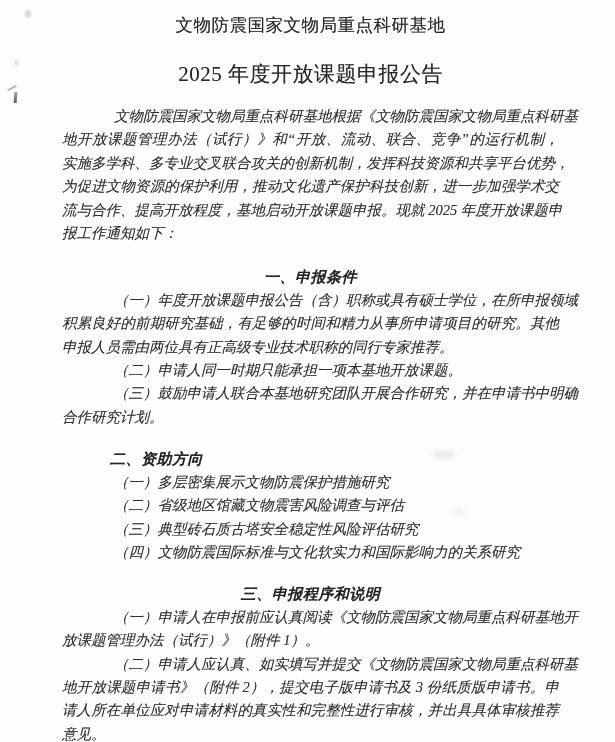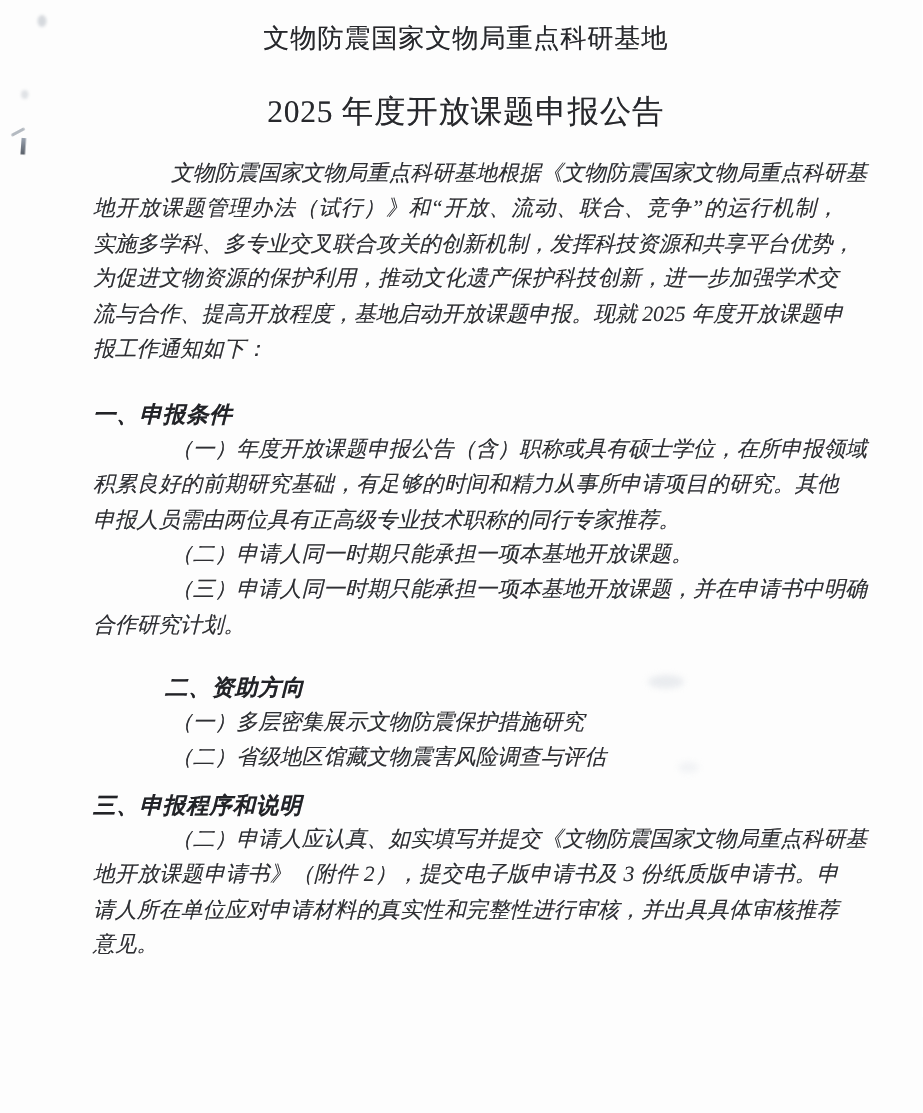--- a/index.html
+++ b/index.html
@@ -47,23 +47,23 @@
   .line.full { text-align: justify; text-align-last: justify; }
   .line.indent { text-indent: 52px; }
   .heading {
     font-family: "Liberation Sans", sans-serif;
     font-weight: bold;
     font-size: 15px;
     line-height: 23.4px;
     color: #222327;
     letter-spacing: 0.5px;
   }
-  .gap-lg { margin-top: 20px; }
+  .gap-lg { margin-top: 20px; text-align: center; }
   .gap-md { margin-top: 18px; margin-left: 48px; }
-  .gap-sm { margin-top: 8px; }
+  .gap-sm { margin-top: 18px; text-align: center; }
   
   .artifact { position: absolute; pointer-events: none; }
   .speck-1 {
     left: 25px; top: 10px; width: 6px; height: 8px;
     background: #b6bcc4; border-radius: 50%;
     filter: blur(1px); opacity: 0.55;
   }
   .speck-2 {
     left: 14px; top: 60px; width: 5px; height: 6px;
     background: #c2c7ce; border-radius: 50%;
@@ -122,31 +122,37 @@
       <div class="heading gap-lg">一、申报条件</div>
       <div class="para">
         <div class="line full indent">（一）年度开放课题申报公告（含）职称或具有硕士学位，在所申报领域</div>
         <div class="line full">积累良好的前期研究基础，有足够的时间和精力从事所申请项目的研究。其他</div>
         <div class="line">申报人员需由两位具有正高级专业技术职称的同行专家推荐。</div>
       </div>
       <div class="para">
         <div class="line indent">（二）申请人同一时期只能承担一项本基地开放课题。</div>
       </div>
       <div class="para">
-        <div class="line full indent">（三）申请人同一时期只能承担一项本基地开放课题，并在申请书中明确</div>
+        <div class="line full indent">（三）鼓励申请人联合本基地研究团队开展合作研究，并在申请书中明确</div>
         <div class="line">合作研究计划。</div>
       </div>
 
       <div class="heading gap-md">二、资助方向</div>
       <div class="para">
         <div class="line indent">（一）多层密集展示文物防震保护措施研究</div>
         <div class="line indent">（二）省级地区馆藏文物震害风险调查与评估</div>
+        <div class="line indent">（三）典型砖石质古塔安全稳定性风险评估研究</div>
+        <div class="line indent">（四）文物防震国际标准与文化软实力和国际影响力的关系研究</div>
       </div>
 
       <div class="heading gap-sm">三、申报程序和说明</div>
+      <div class="para">
+        <div class="line full indent">（一）申请人在申报前应认真阅读《文物防震国家文物局重点科研基地开</div>
+        <div class="line">放课题管理办法（试行）》（附件 1）。</div>
+      </div>
       <div class="para">
         <div class="line full indent">（二）申请人应认真、如实填写并提交《文物防震国家文物局重点科研基</div>
         <div class="line full">地开放课题申请书》（附件 2），提交电子版申请书及 3 份纸质版申请书。申</div>
         <div class="line full">请人所在单位应对申请材料的真实性和完整性进行审核，并出具具体审核推荐</div>
         <div class="line">意见。</div>
       </div>
 
     </div>
   </div>
 </div>

